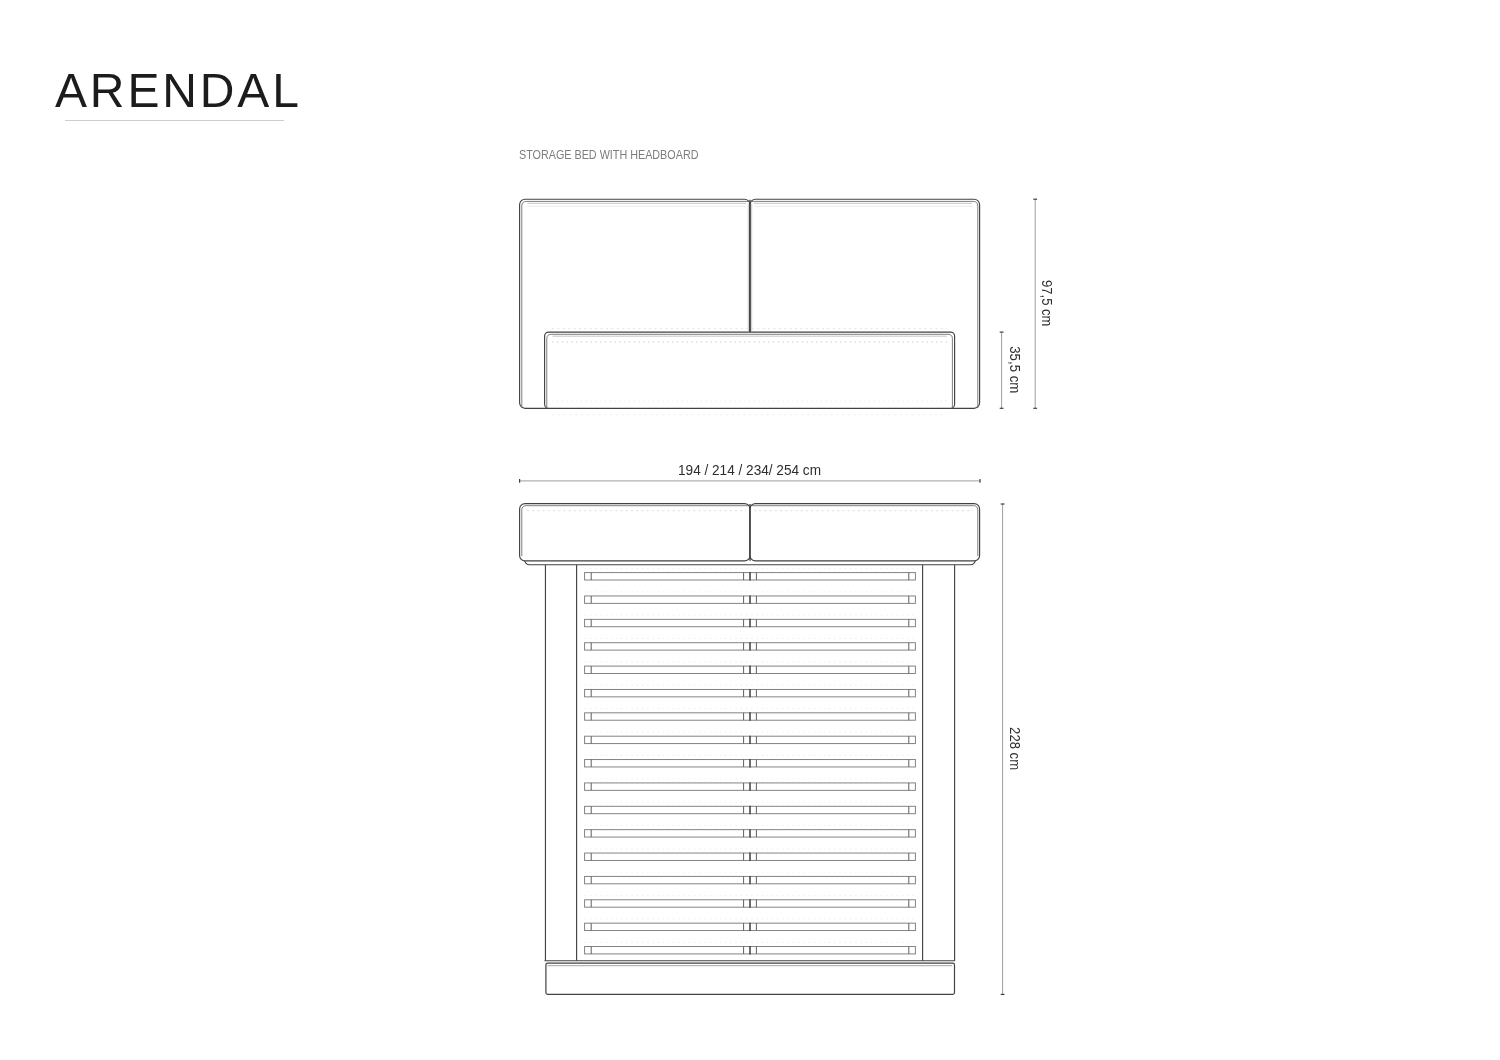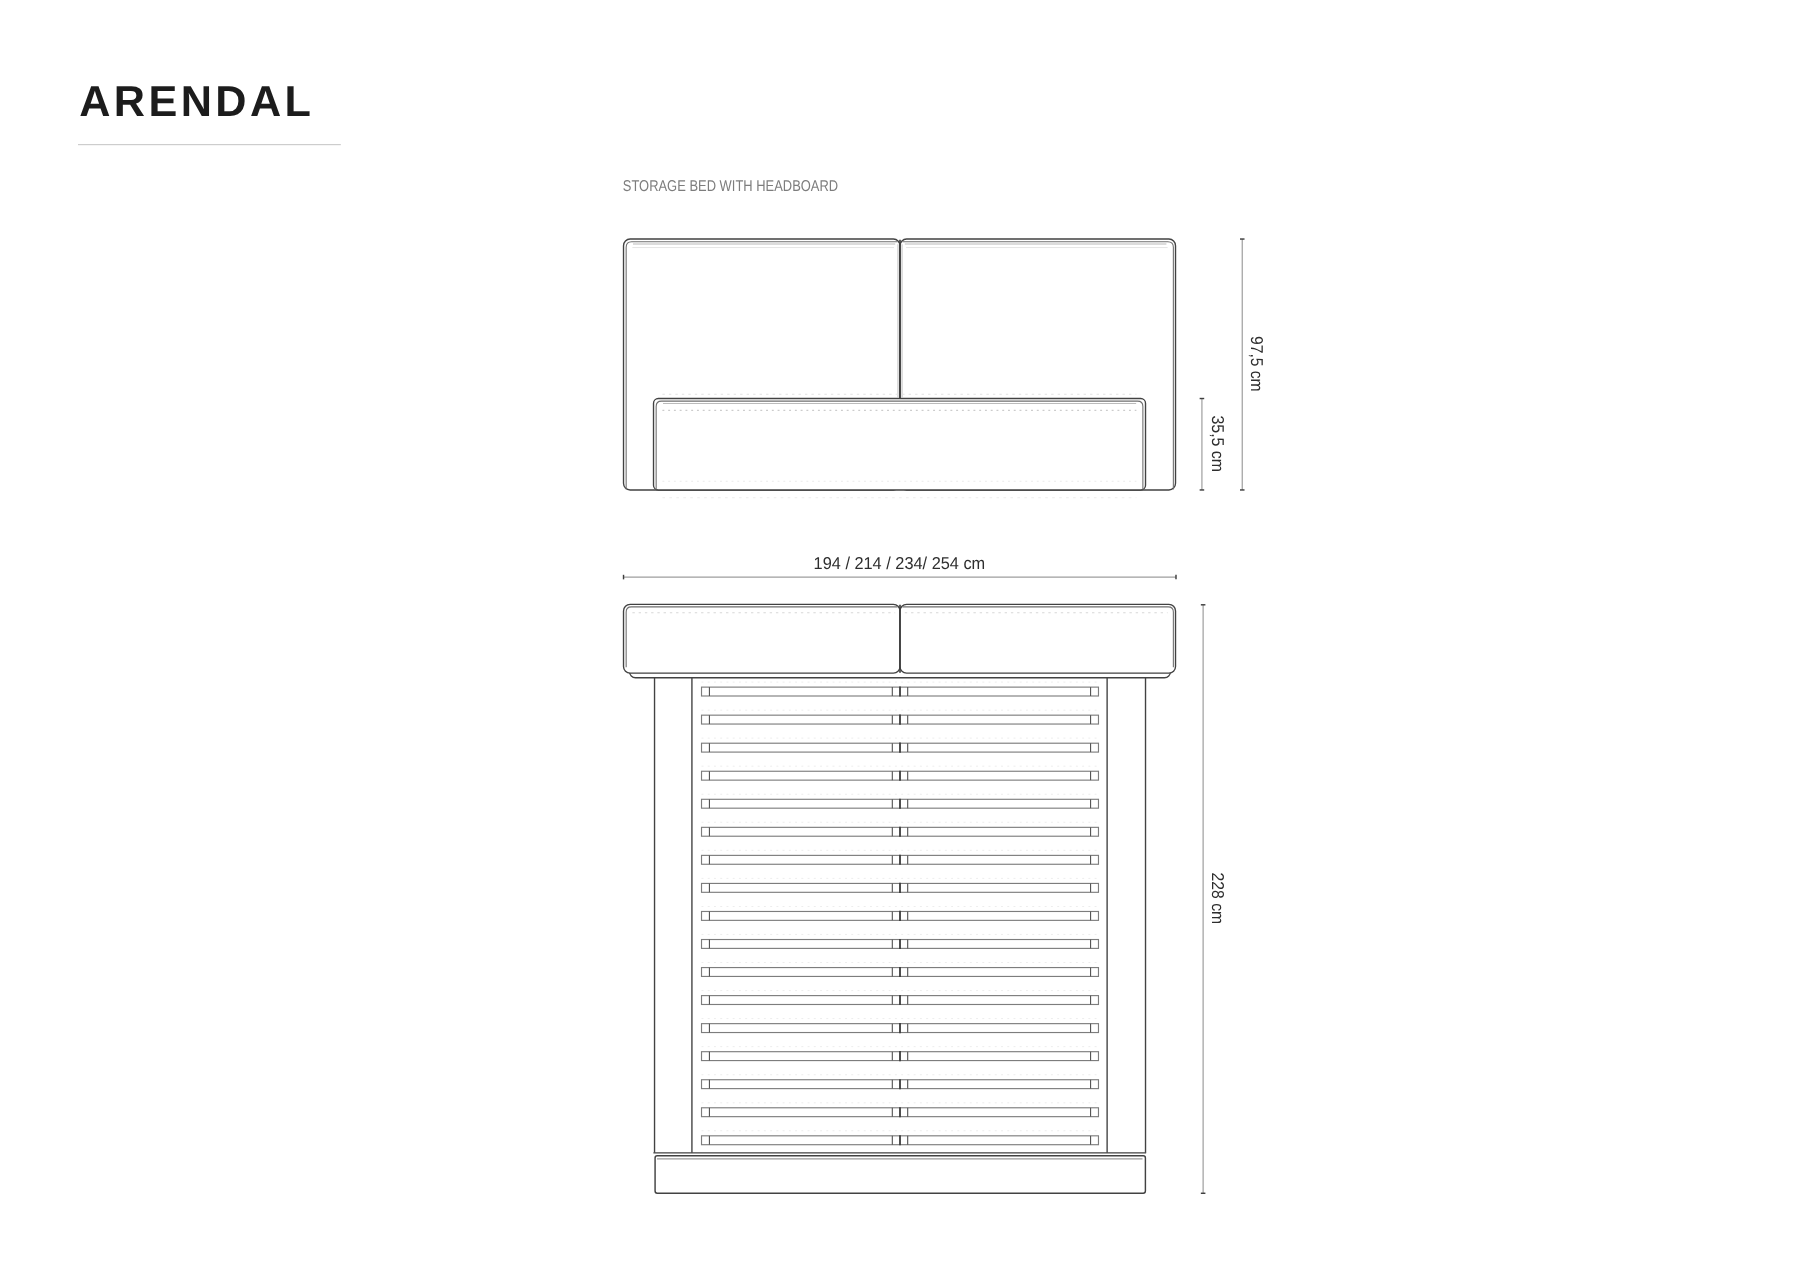--- a/index.html
+++ b/index.html
@@ -1,20 +1,20 @@
 <!DOCTYPE html>
 <html><head>
 <meta charset="utf-8">
 <title>ARENDAL</title>
 <style>
   html,body { margin:0; padding:0; background:#ffffff; }
   body { width:1500px; height:1060px; position:relative; overflow:hidden;
          font-family:"Liberation Sans", sans-serif; }
-  .title { position:absolute; left:66px; top:66.9px; font-size:36px; line-height:1;
-            letter-spacing:2.85px; color:#1c1c1c; white-space:nowrap;font-weight:bold; }
+  .title { position:absolute; left:55px; top:66.9px; font-size:48px; line-height:1;
+            letter-spacing:2.85px; color:#1c1c1c; white-space:nowrap; }
   .rule  { position:absolute; left:64.5px; top:120px; width:219px; height:1px;
             background:#cdcdcd; }
   .sub   { position:absolute; left:519.3px; top:147.9px; font-size:13px; line-height:1;
             color:#7d7d7d; white-space:nowrap; transform:scaleX(0.829); transform-origin:0 0; }
 </style>
 </head>
 <body>
 
 <div class="title">ARENDAL</div>
 

